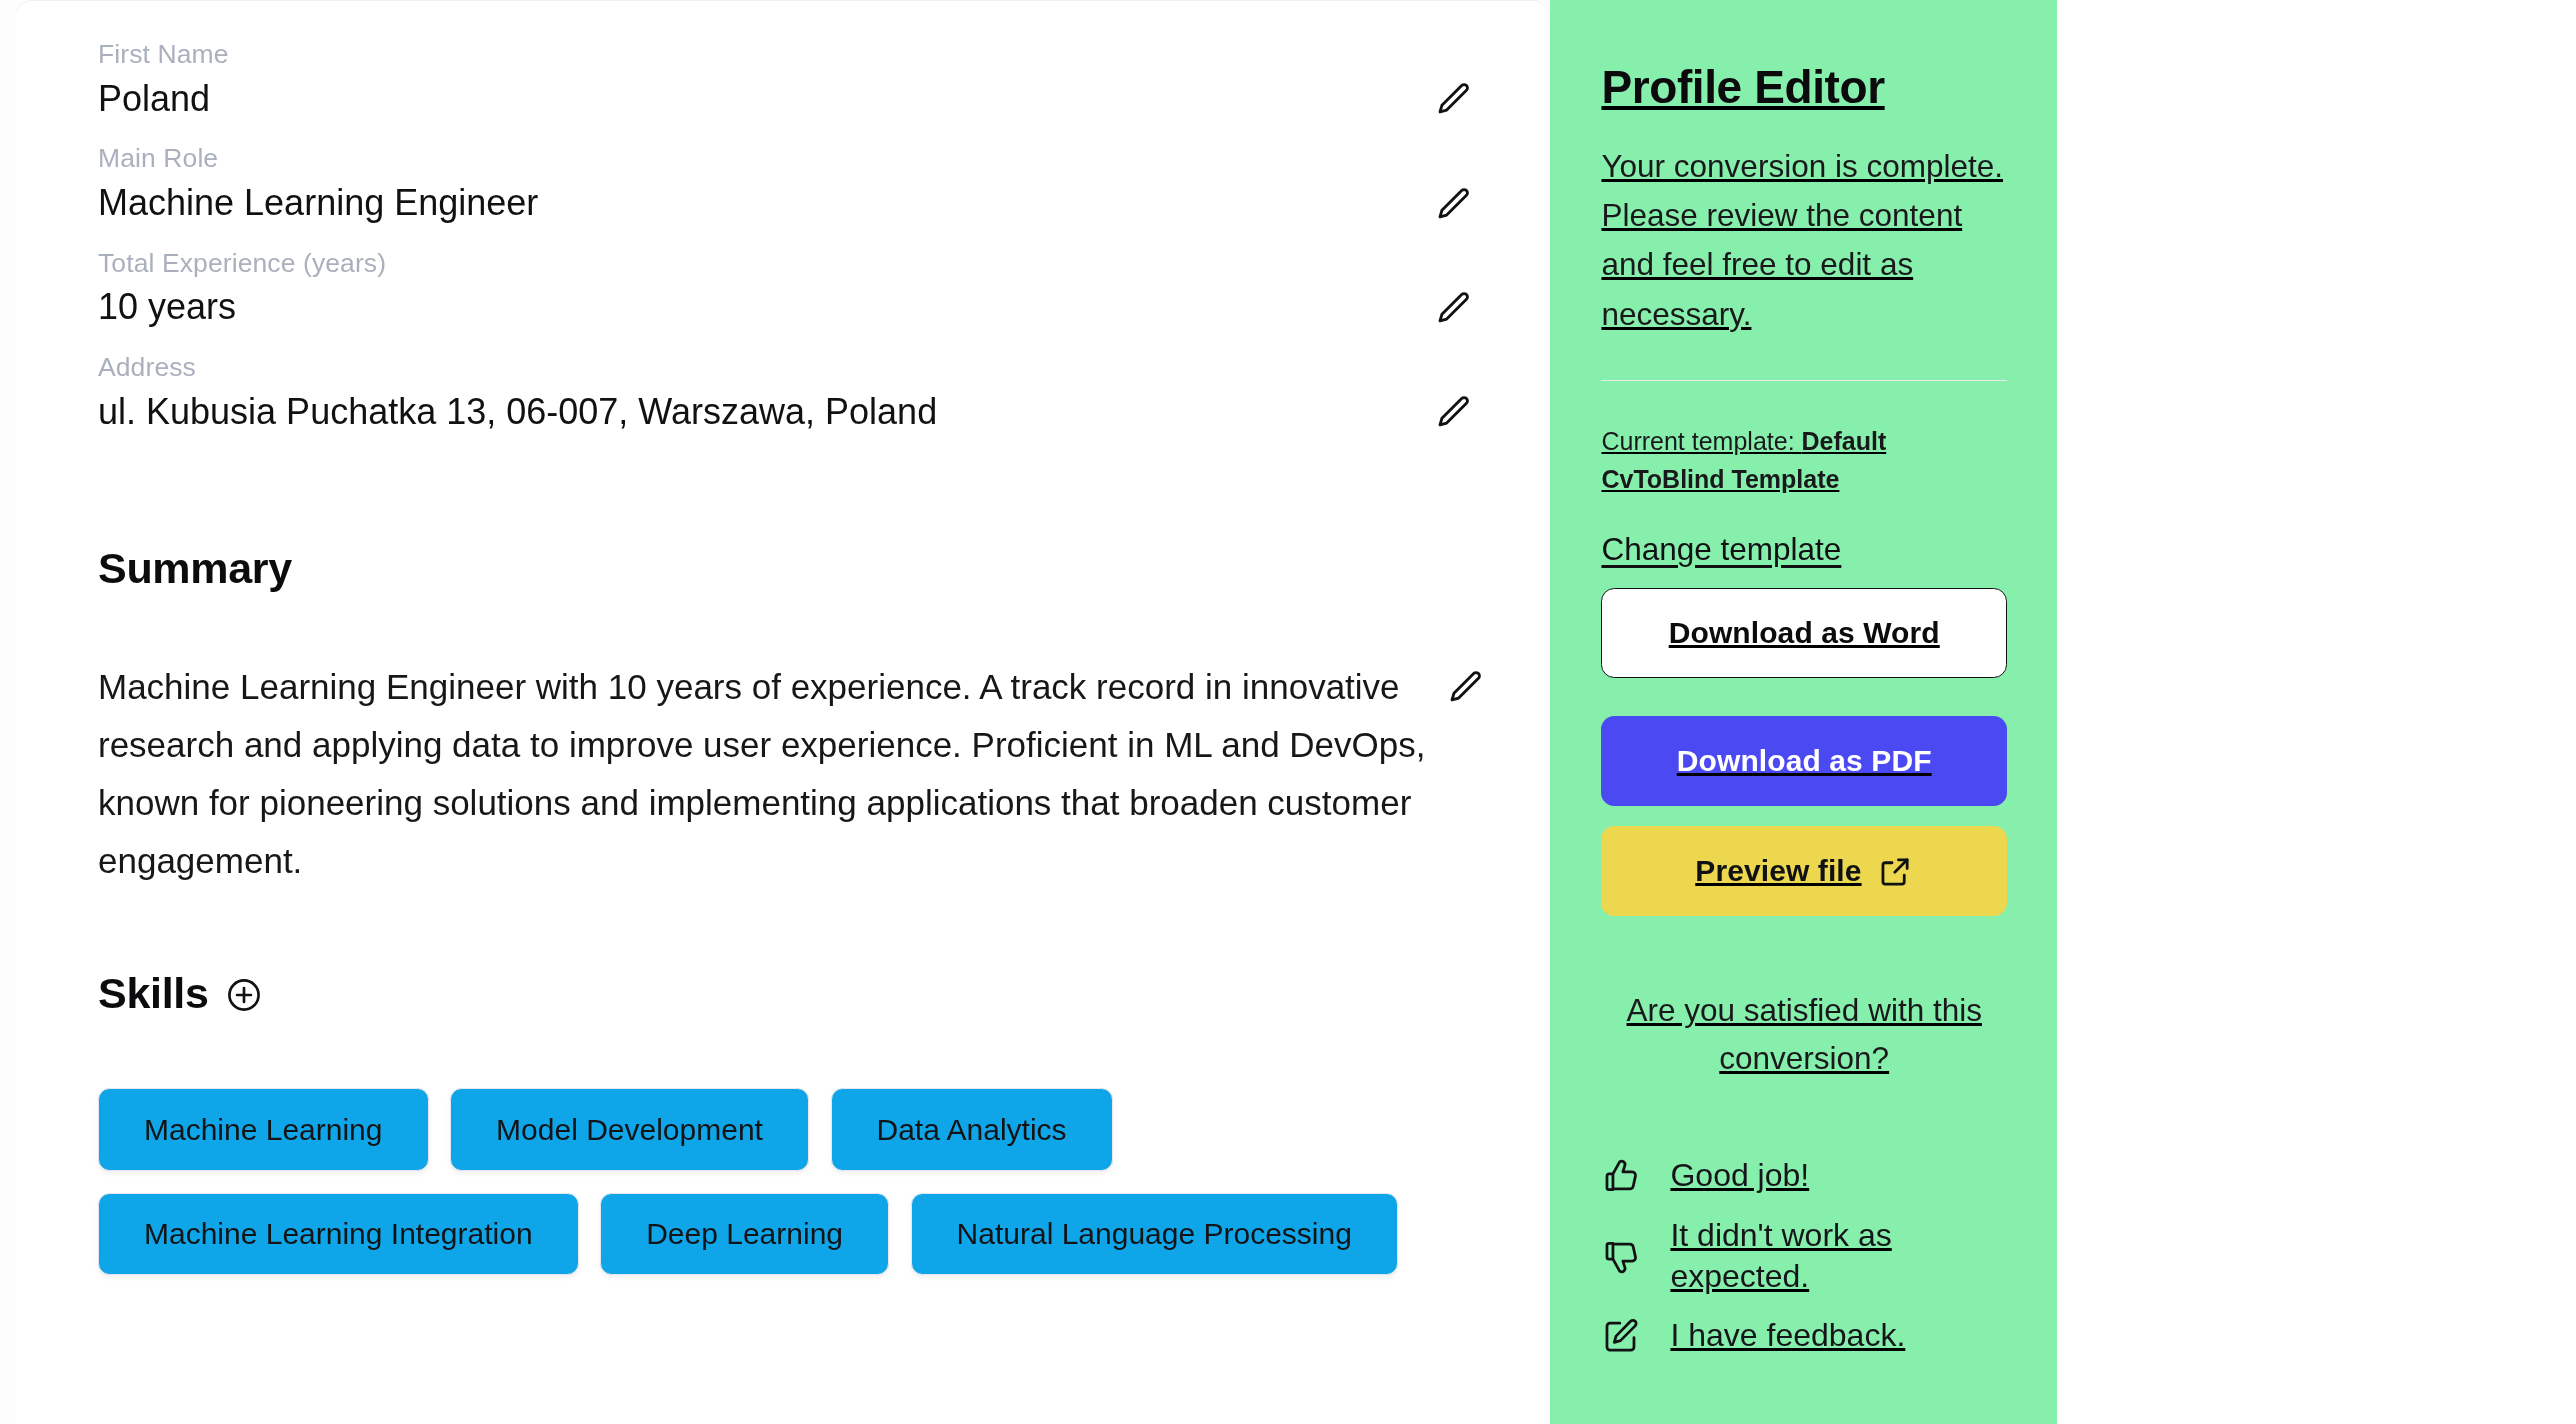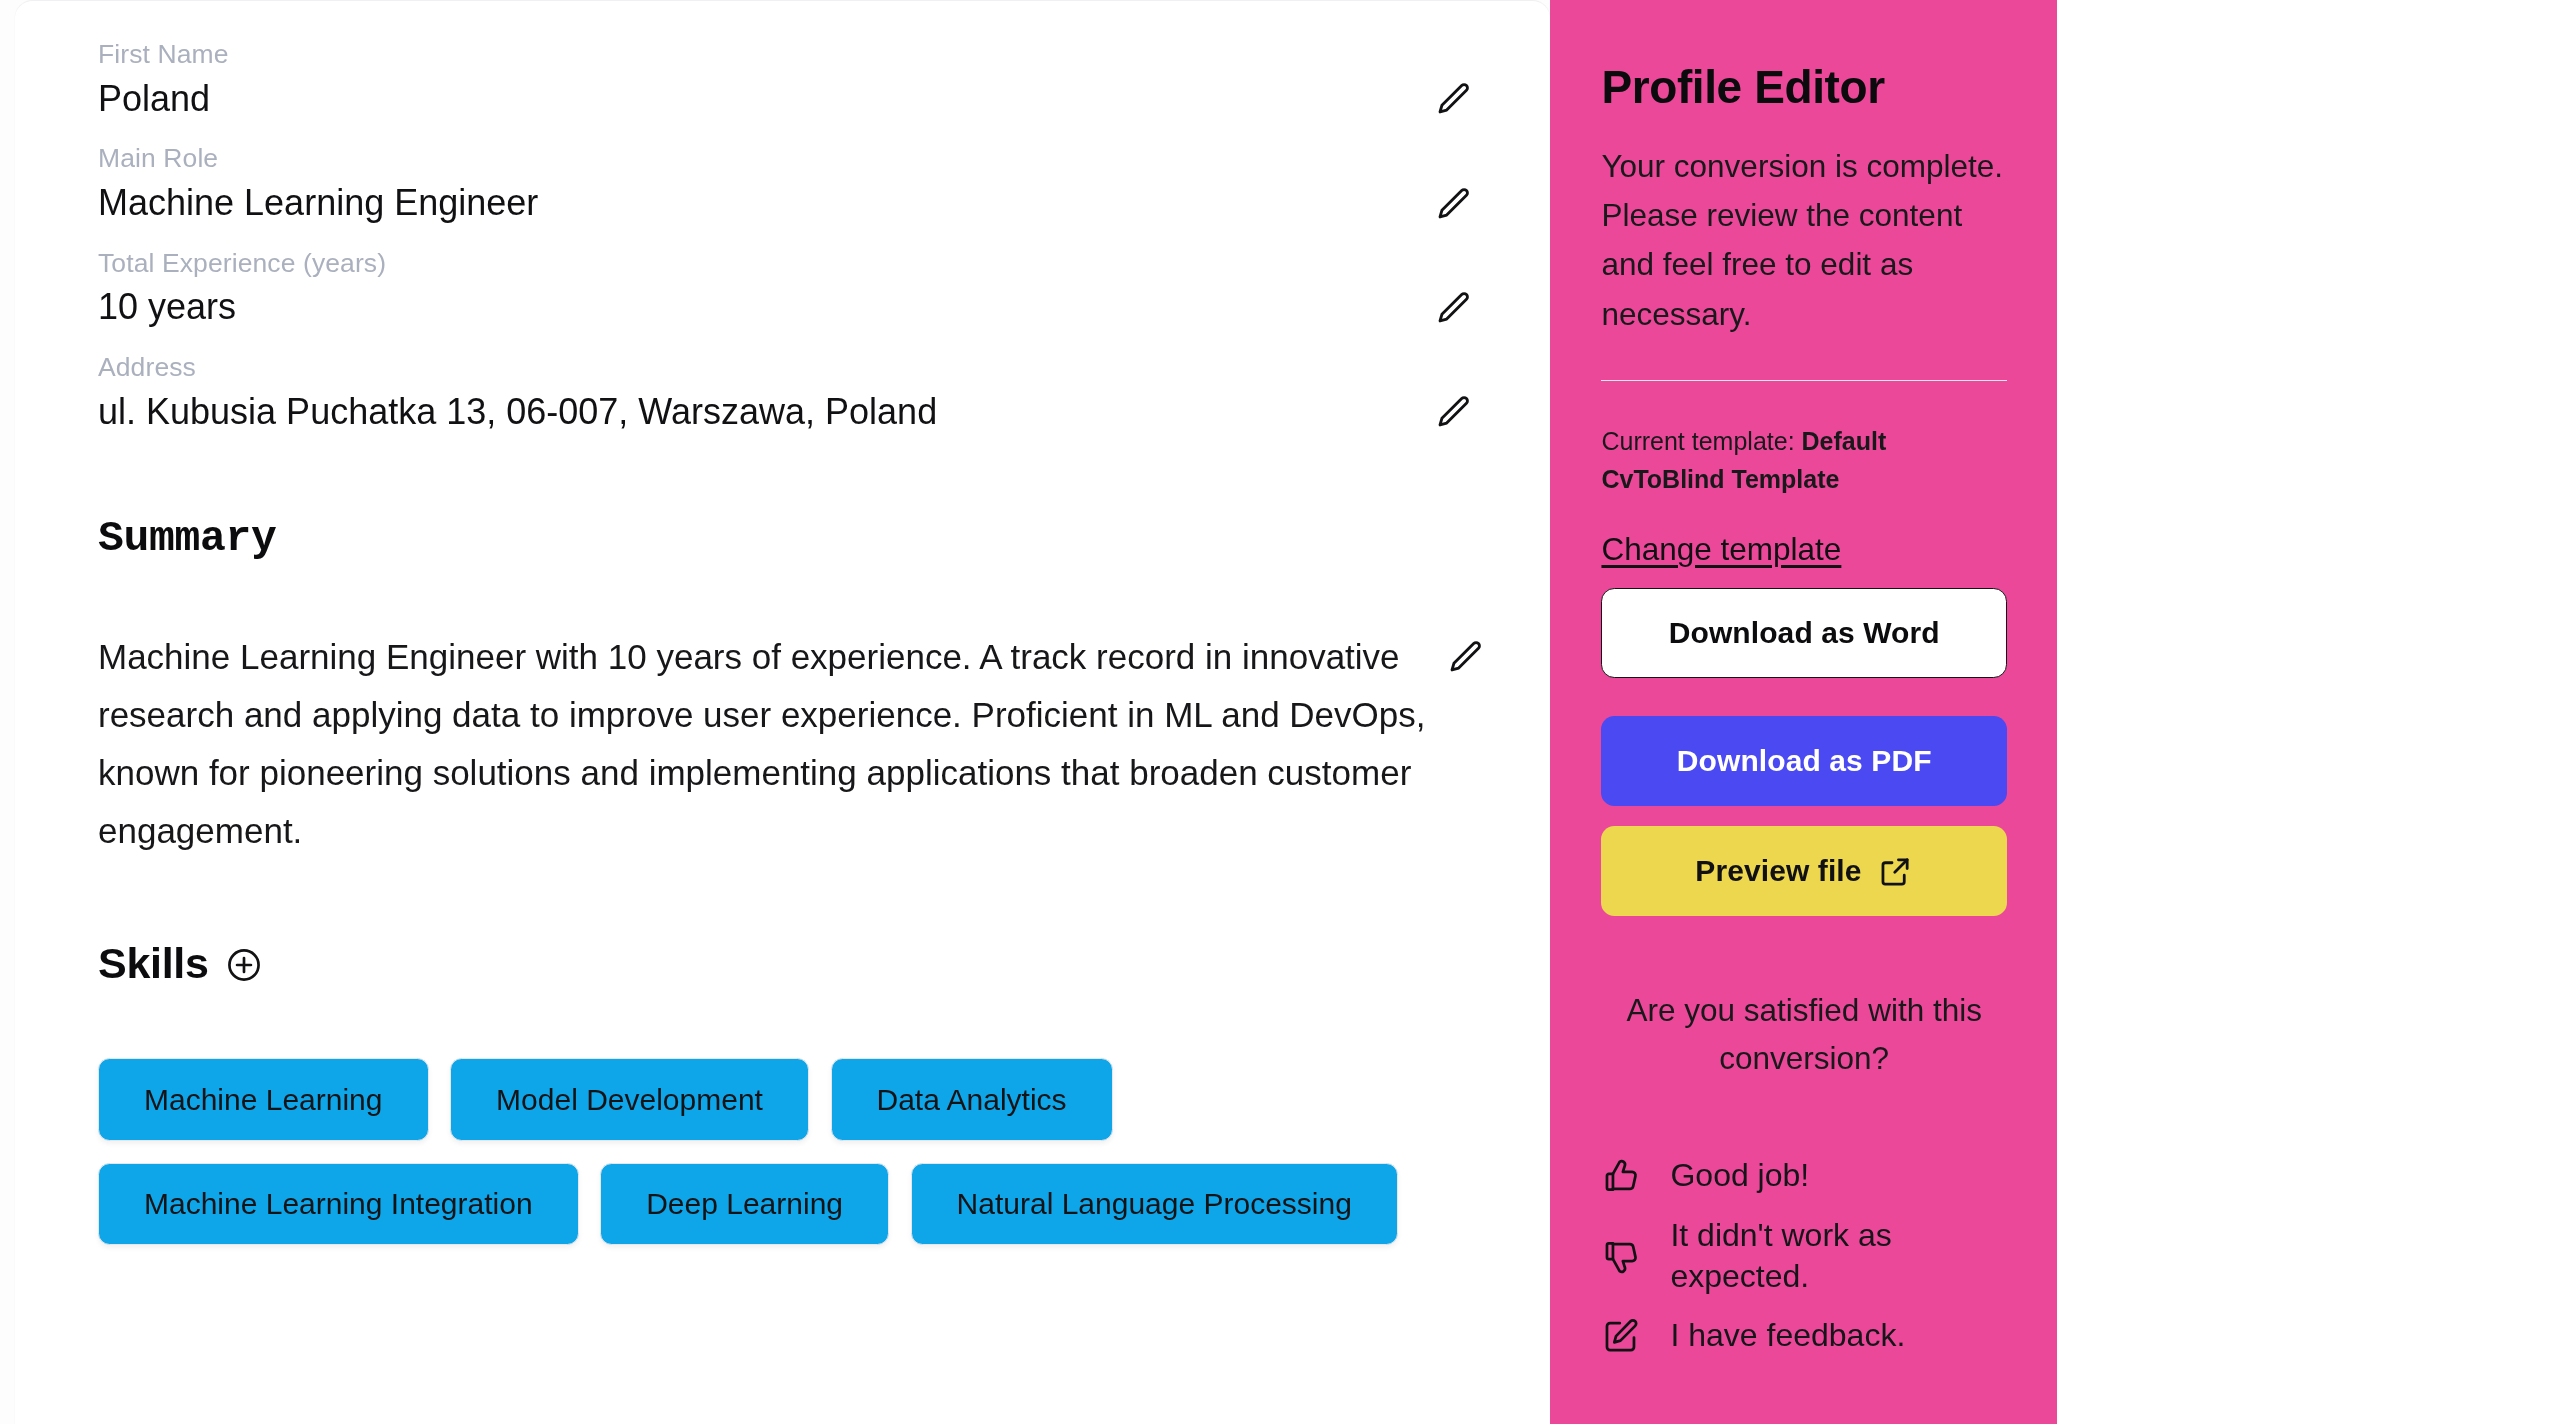--- a/index.html
+++ b/index.html
@@ -70,21 +70,21 @@
   
   .section-head {
     display: flex;
     align-items: center;
     gap: 16.6px;
     font-size: 43px;
     font-weight: 700;
     color: #0c0c0e;
     letter-spacing: -0.3px;
   }
-  .h-summary { margin-top: 78px; font-family: Liberation Mono, monospace; }
+  .h-summary { margin-top: 108px; }
   .plus-icon { width: 38px; height: 38px; display: block; cursor: pointer; }
 
   
   .summary-row {
     display: flex;
     align-items: flex-start;
     margin-top: 65px;
     padding-right: 8.3px;
   }
   .summary-text {
@@ -123,22 +123,23 @@
     height: 1424px;
     background: linear-gradient(to right,#ffffff 0%, #f4f4f6 35%, #fbfbfc 75%, #ffffff 100%);
     pointer-events: none;
   }
 
   
   .sidebar {
     position: relative;
     width: 615px;
     height: 1424px;
-    background: #ec4899;
+    background: #86efac;
     padding: 60px 50px 0 51px;
+    text-decoration: underline;
   }
   .sidebar-title {
     font-size: 46px;
     font-weight: 700;
     color: #0b0b0d;
     letter-spacing: -0.4px;
     line-height: 1.2;
   }
   .sidebar-desc {
     margin-top: 27px;

